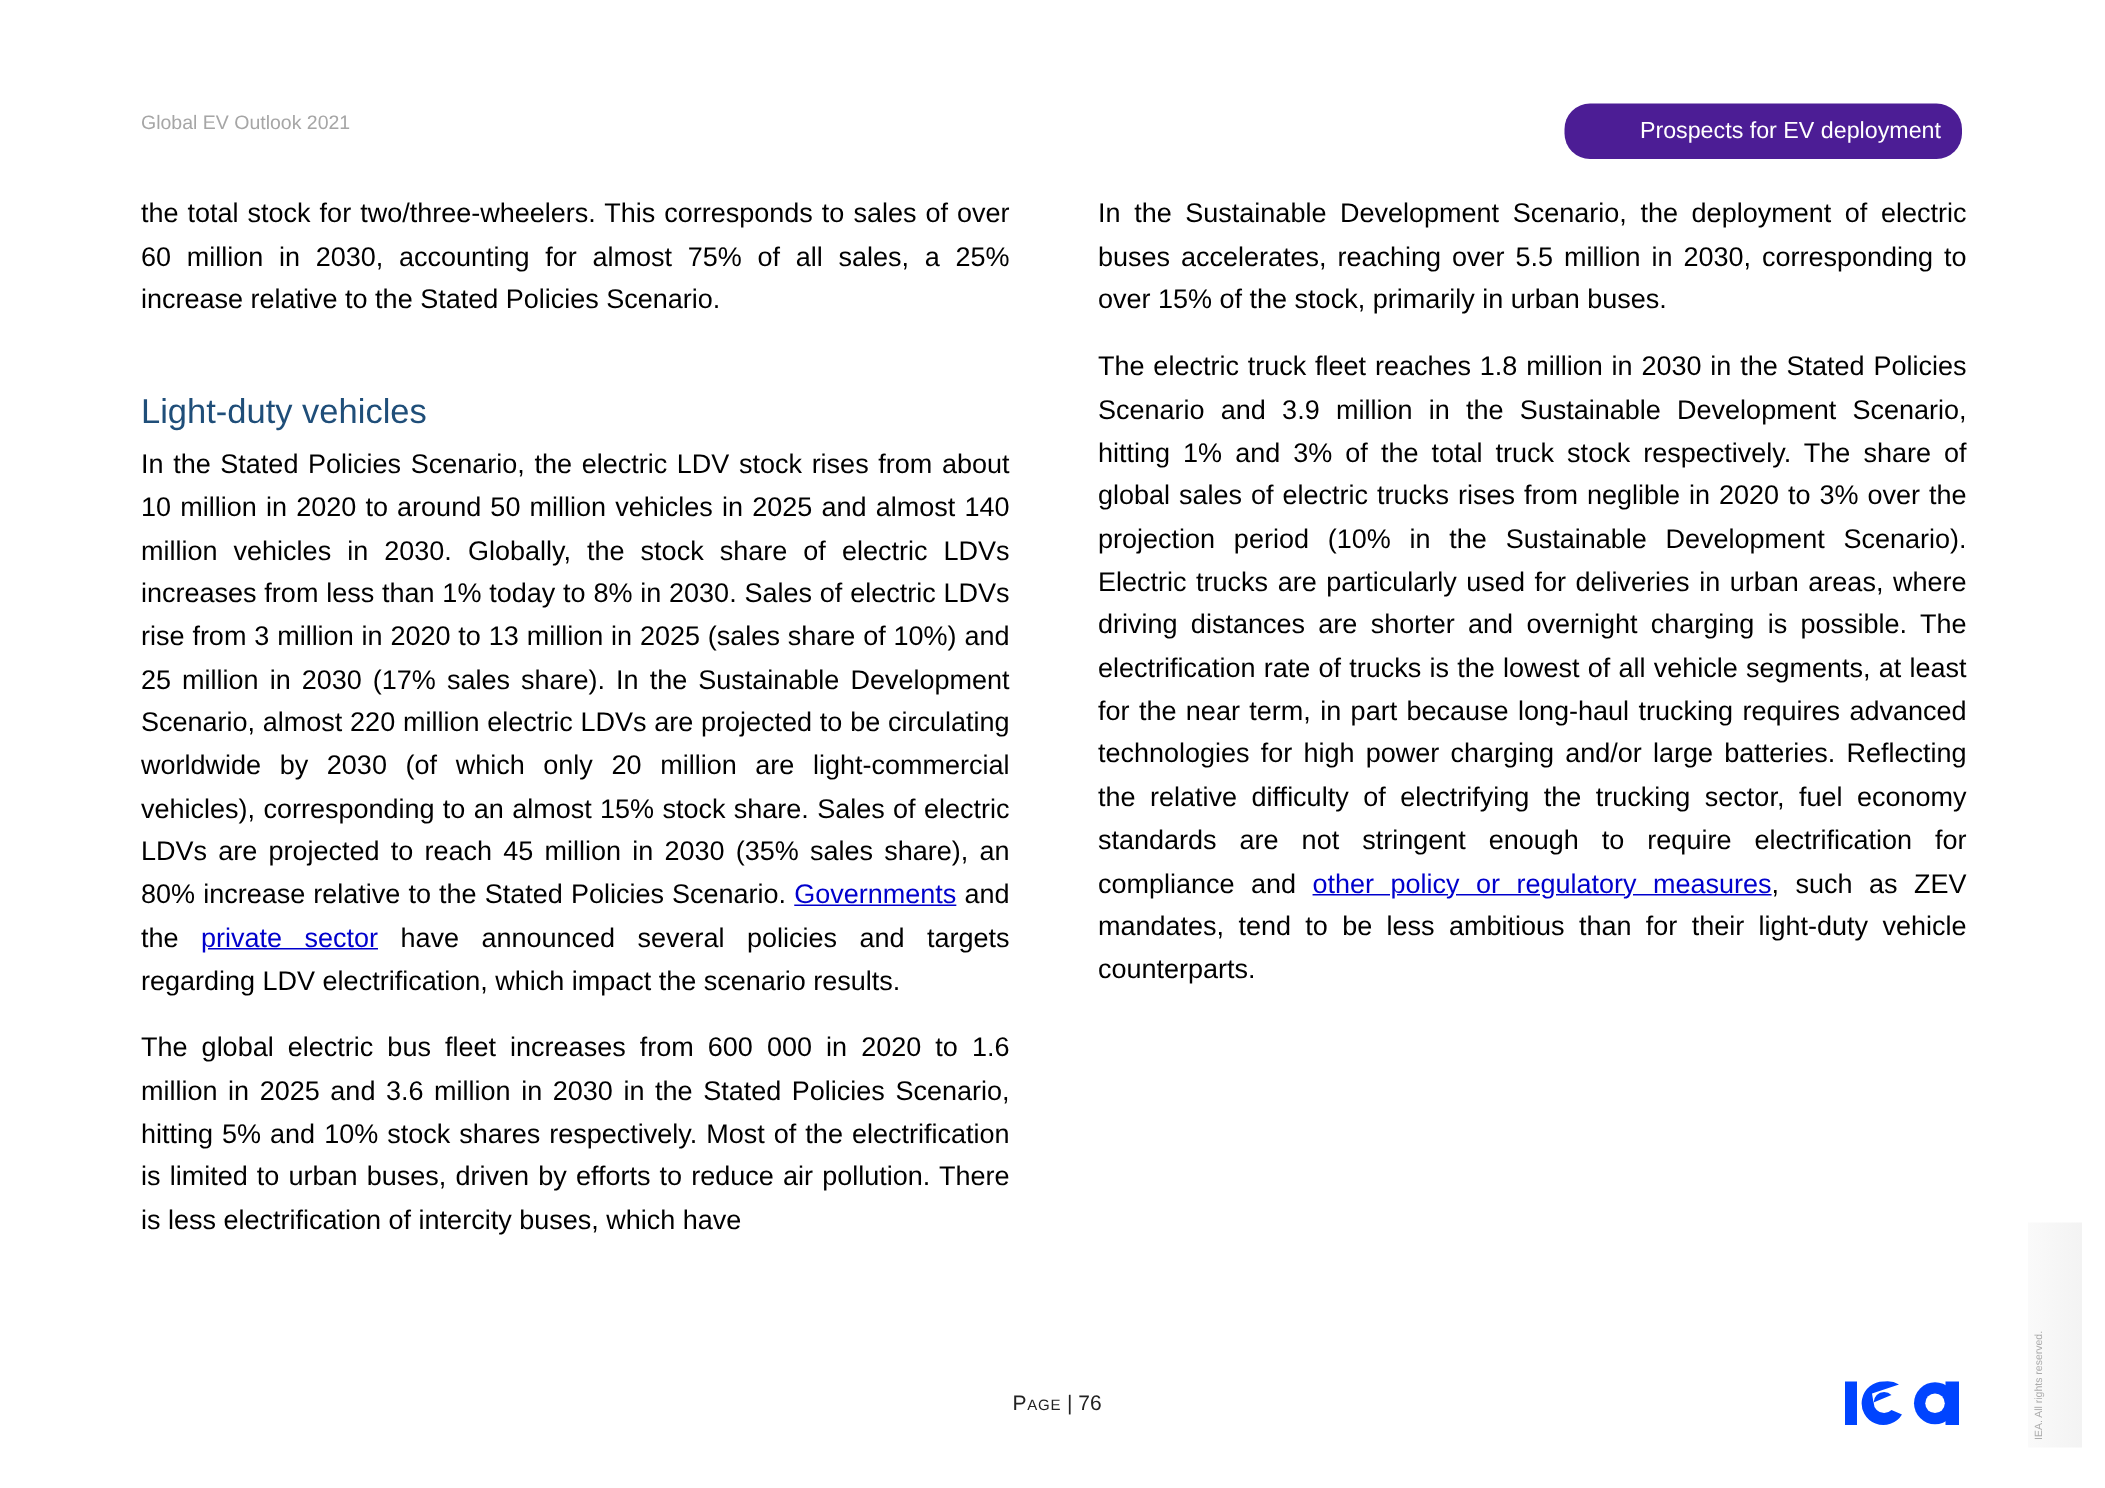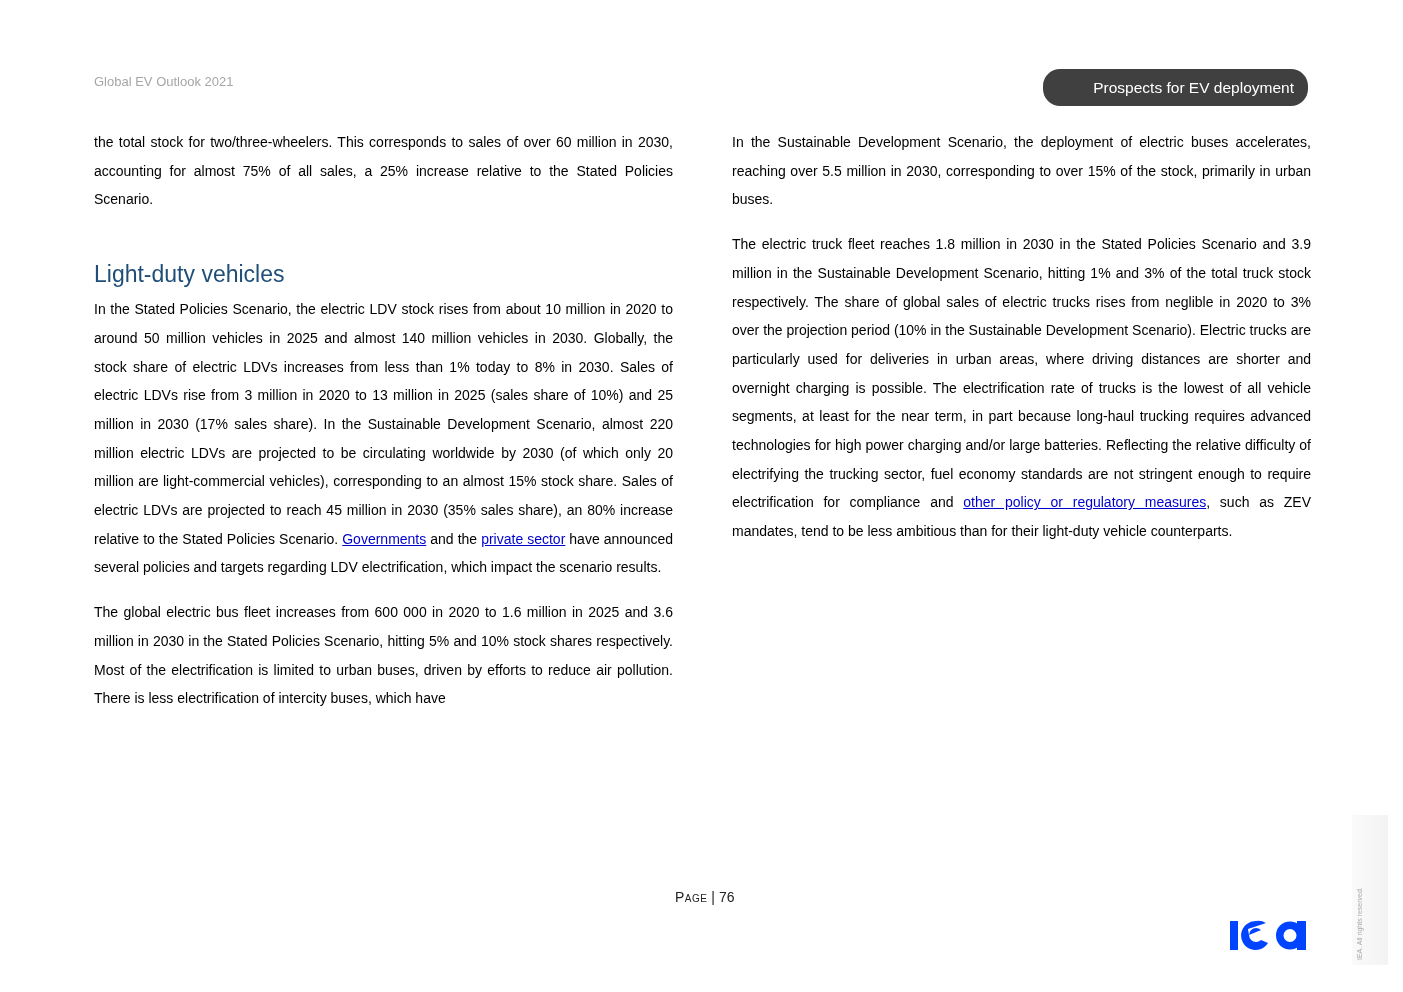--- a/index.html
+++ b/index.html
@@ -1,29 +1,29 @@
 <!DOCTYPE html>
 <html><head>
 <meta charset="utf-8">
 <style>
   html, body { margin: 0; padding: 0; background: #ffffff; }
   body { width: 1403px; height: 992px; position: relative; overflow: hidden;
          font-family: "Liberation Sans", sans-serif; color: #000; }
   .doc-title { position: absolute; left: 94px; top: 74px; font-size: 13px; color: #a6a6a6; }
   .chapter-tab { position: absolute; left: 1043px; top: 69px; width: 265px; height: 37px;
-                 background: #404040; color: #ffffff; font-size: 15.5px;
+                 background: #4c1d95; color: #ffffff; font-size: 15.5px;
                  display: flex; align-items: center; justify-content: flex-end;
                  padding-right: 14px; box-sizing: border-box; border-radius: 17px; }
   .col { position: absolute; top: 128px; width: 579px; }
   .col-left { left: 94px; }
   .col-right { left: 732px; }
-  p { margin: 0 0 16px 0; font-size: 14px; line-height: 28.7px; text-align: justify; }
+  p { margin: 0 0 16px 0; font-size: 18px; line-height: 28.7px; text-align: justify; }
   h2 { margin: 45px 0 6px 0; font-size: 23px; font-weight: normal; color: #1f4e79; line-height: 30px; }
   a { color: #0000cc; text-decoration: underline; }
-  .footer-page { position: absolute; left: 675px; top: 889px; font-size: 14px; color: #222; }
+  .footer-page { position: absolute; left: 675px; top: 927px; font-size: 14px; color: #222; }
   .footer-page .pg-label { font-variant: small-caps; letter-spacing: 0.5px; }
   .logo { position: absolute; left: 1230px; top: 917px; }
   .rights { position: absolute; left: 1356px; top: 880px; width: 14px; height: 80px;
             font-size: 7px; color: #aaa; writing-mode: vertical-rl; transform: rotate(180deg);
             white-space: nowrap; }
   .rights-band { position: absolute; left: 1352px; top: 815px; width: 36px; height: 150px;
                  background: linear-gradient(to right, #fafafa, #f3f3f3); }
 </style>
 </head>
 <body>

